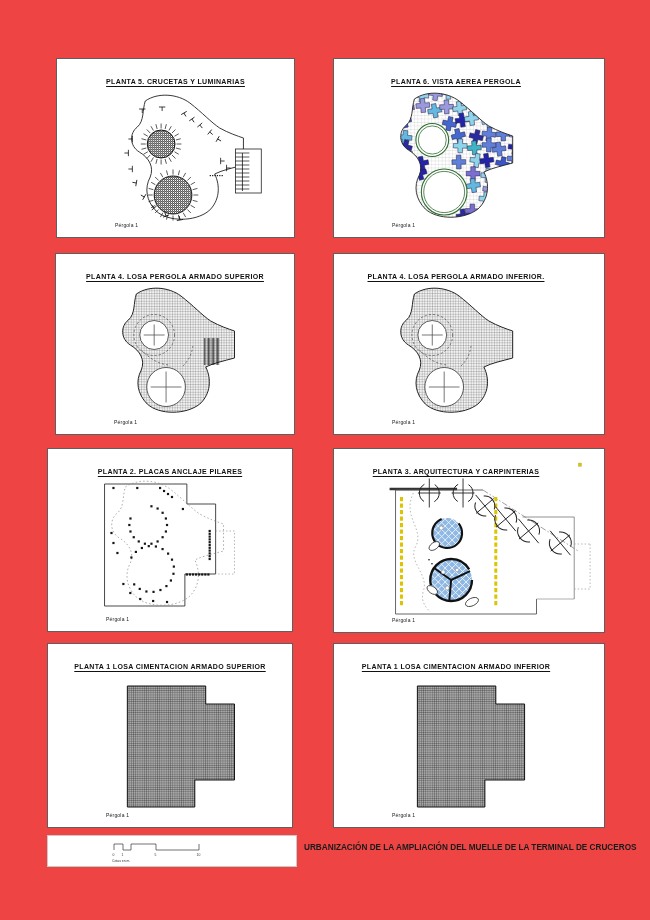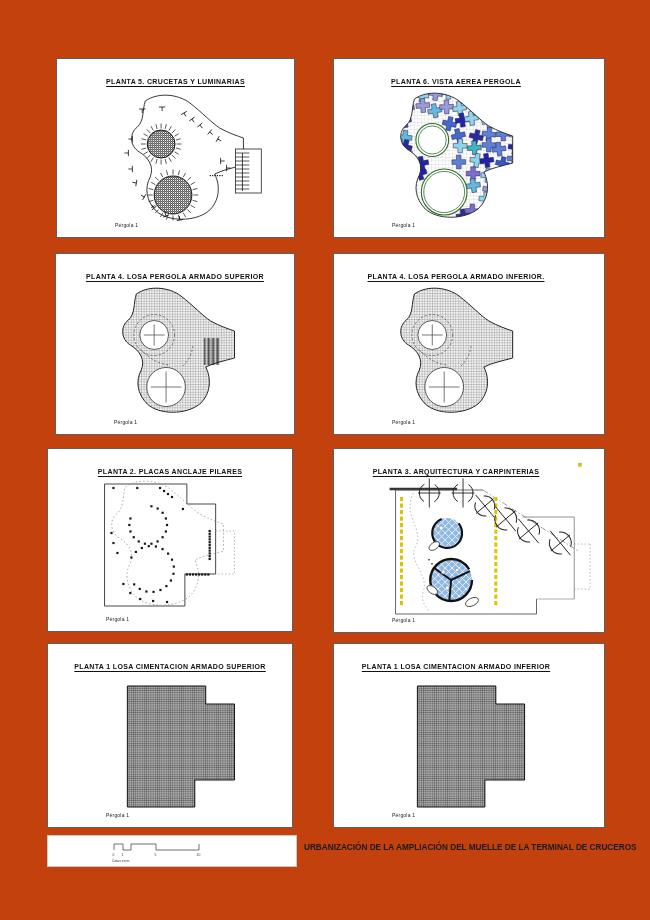--- a/index.html
+++ b/index.html
@@ -1,18 +1,18 @@
 <!DOCTYPE html>
 <html><head>
 <meta charset="utf-8">
 <style>
   html,body{margin:0;padding:0;}
   body{width:650px;height:920px;background:#ffffff;position:relative;
        font-family:"Liberation Sans",sans-serif;overflow:hidden;}
-  .sheet{position:absolute;inset:0;background:#c2410c;}
+  .sheet{position:absolute;inset:0;background:#ef4444;}
   .panel{position:absolute;border:1px solid #5f5f5f;background:#fff;box-sizing:border-box;}
   .panel svg.draw{position:absolute;left:0;top:0;width:100%;height:100%;}
   .panel-title{position:absolute;top:19px;left:0;width:100%;text-align:center;
        font-size:7px;font-weight:bold;letter-spacing:.35px;color:#111;
        text-decoration:underline;text-underline-offset:2px;white-space:nowrap;z-index:3;}
   .panel.rightcol .panel-title{padding-right:26px;box-sizing:border-box;}
   .pergola{position:absolute;left:58px;bottom:9px;font-size:5px;color:#222;
        letter-spacing:.2px;z-index:3;}
   #p1{left:56px;top:58px;width:239px;height:180px;}
   #p2{left:333px;top:58px;width:272px;height:180px;}

